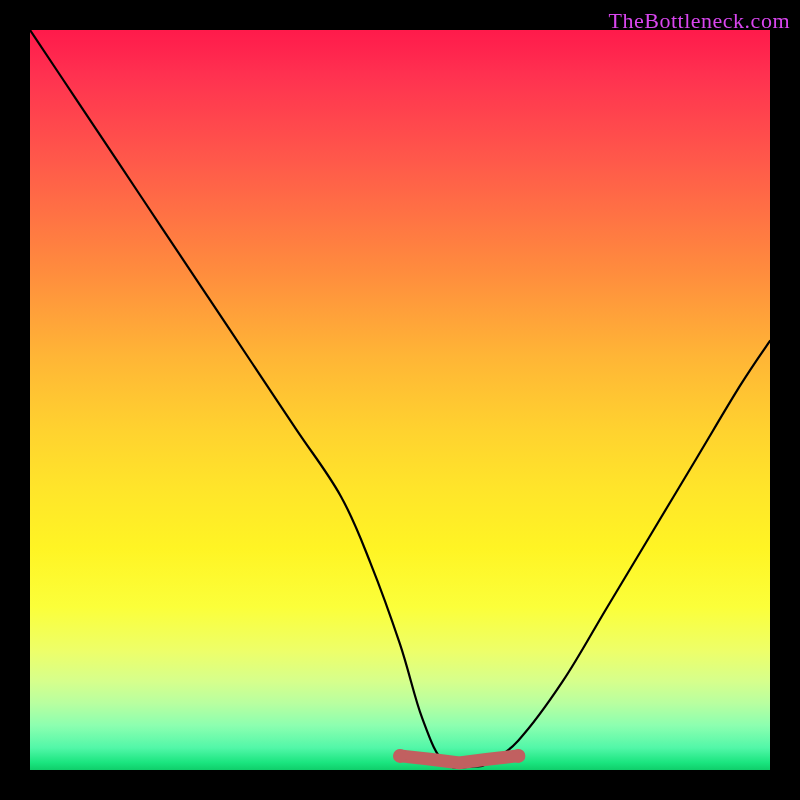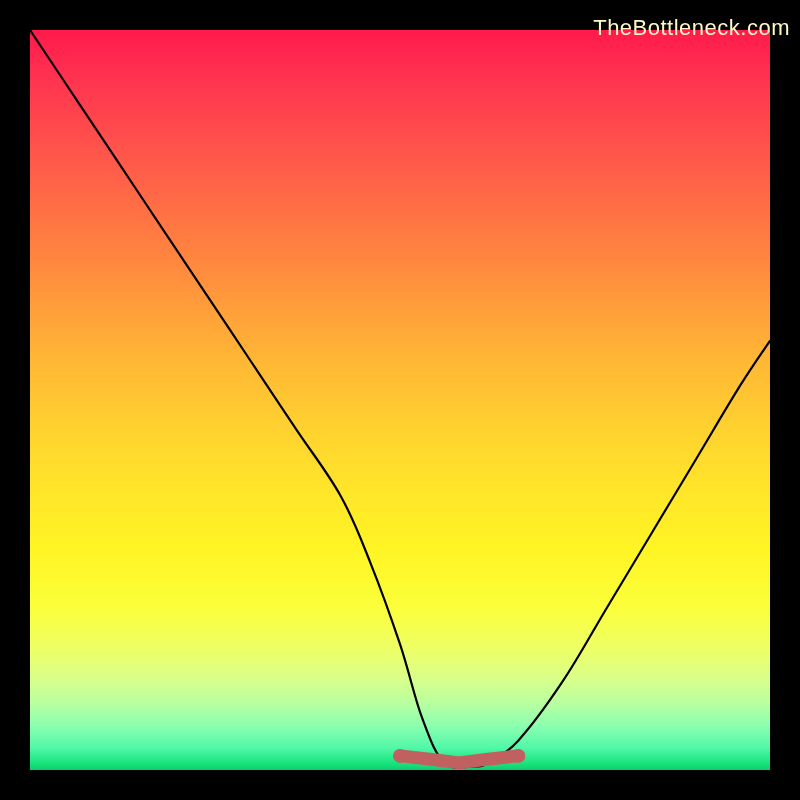--- a/index.html
+++ b/index.html
@@ -12,27 +12,28 @@
     font-family: Arial, Helvetica, sans-serif;
   }
   .frame {
     position: relative;
     width: 800px;
     height: 800px;
     background: #000;
   }
   .watermark {
     position: absolute;
-    top: 15px;
+    top: 8px;
     right: 10px;
-    color: #fef9c3;
+    color: #d946ef;
     font-size: 22px;
     font-weight: 500;
     letter-spacing: 0.5px;
     z-index: 10;
+    font-family: Liberation Serif, serif;
   }
   .plot-area {
     position: absolute;
     left: 30px;
     top: 30px;
     width: 740px;
     height: 740px;
     overflow: hidden;
   }
   .gradient {

